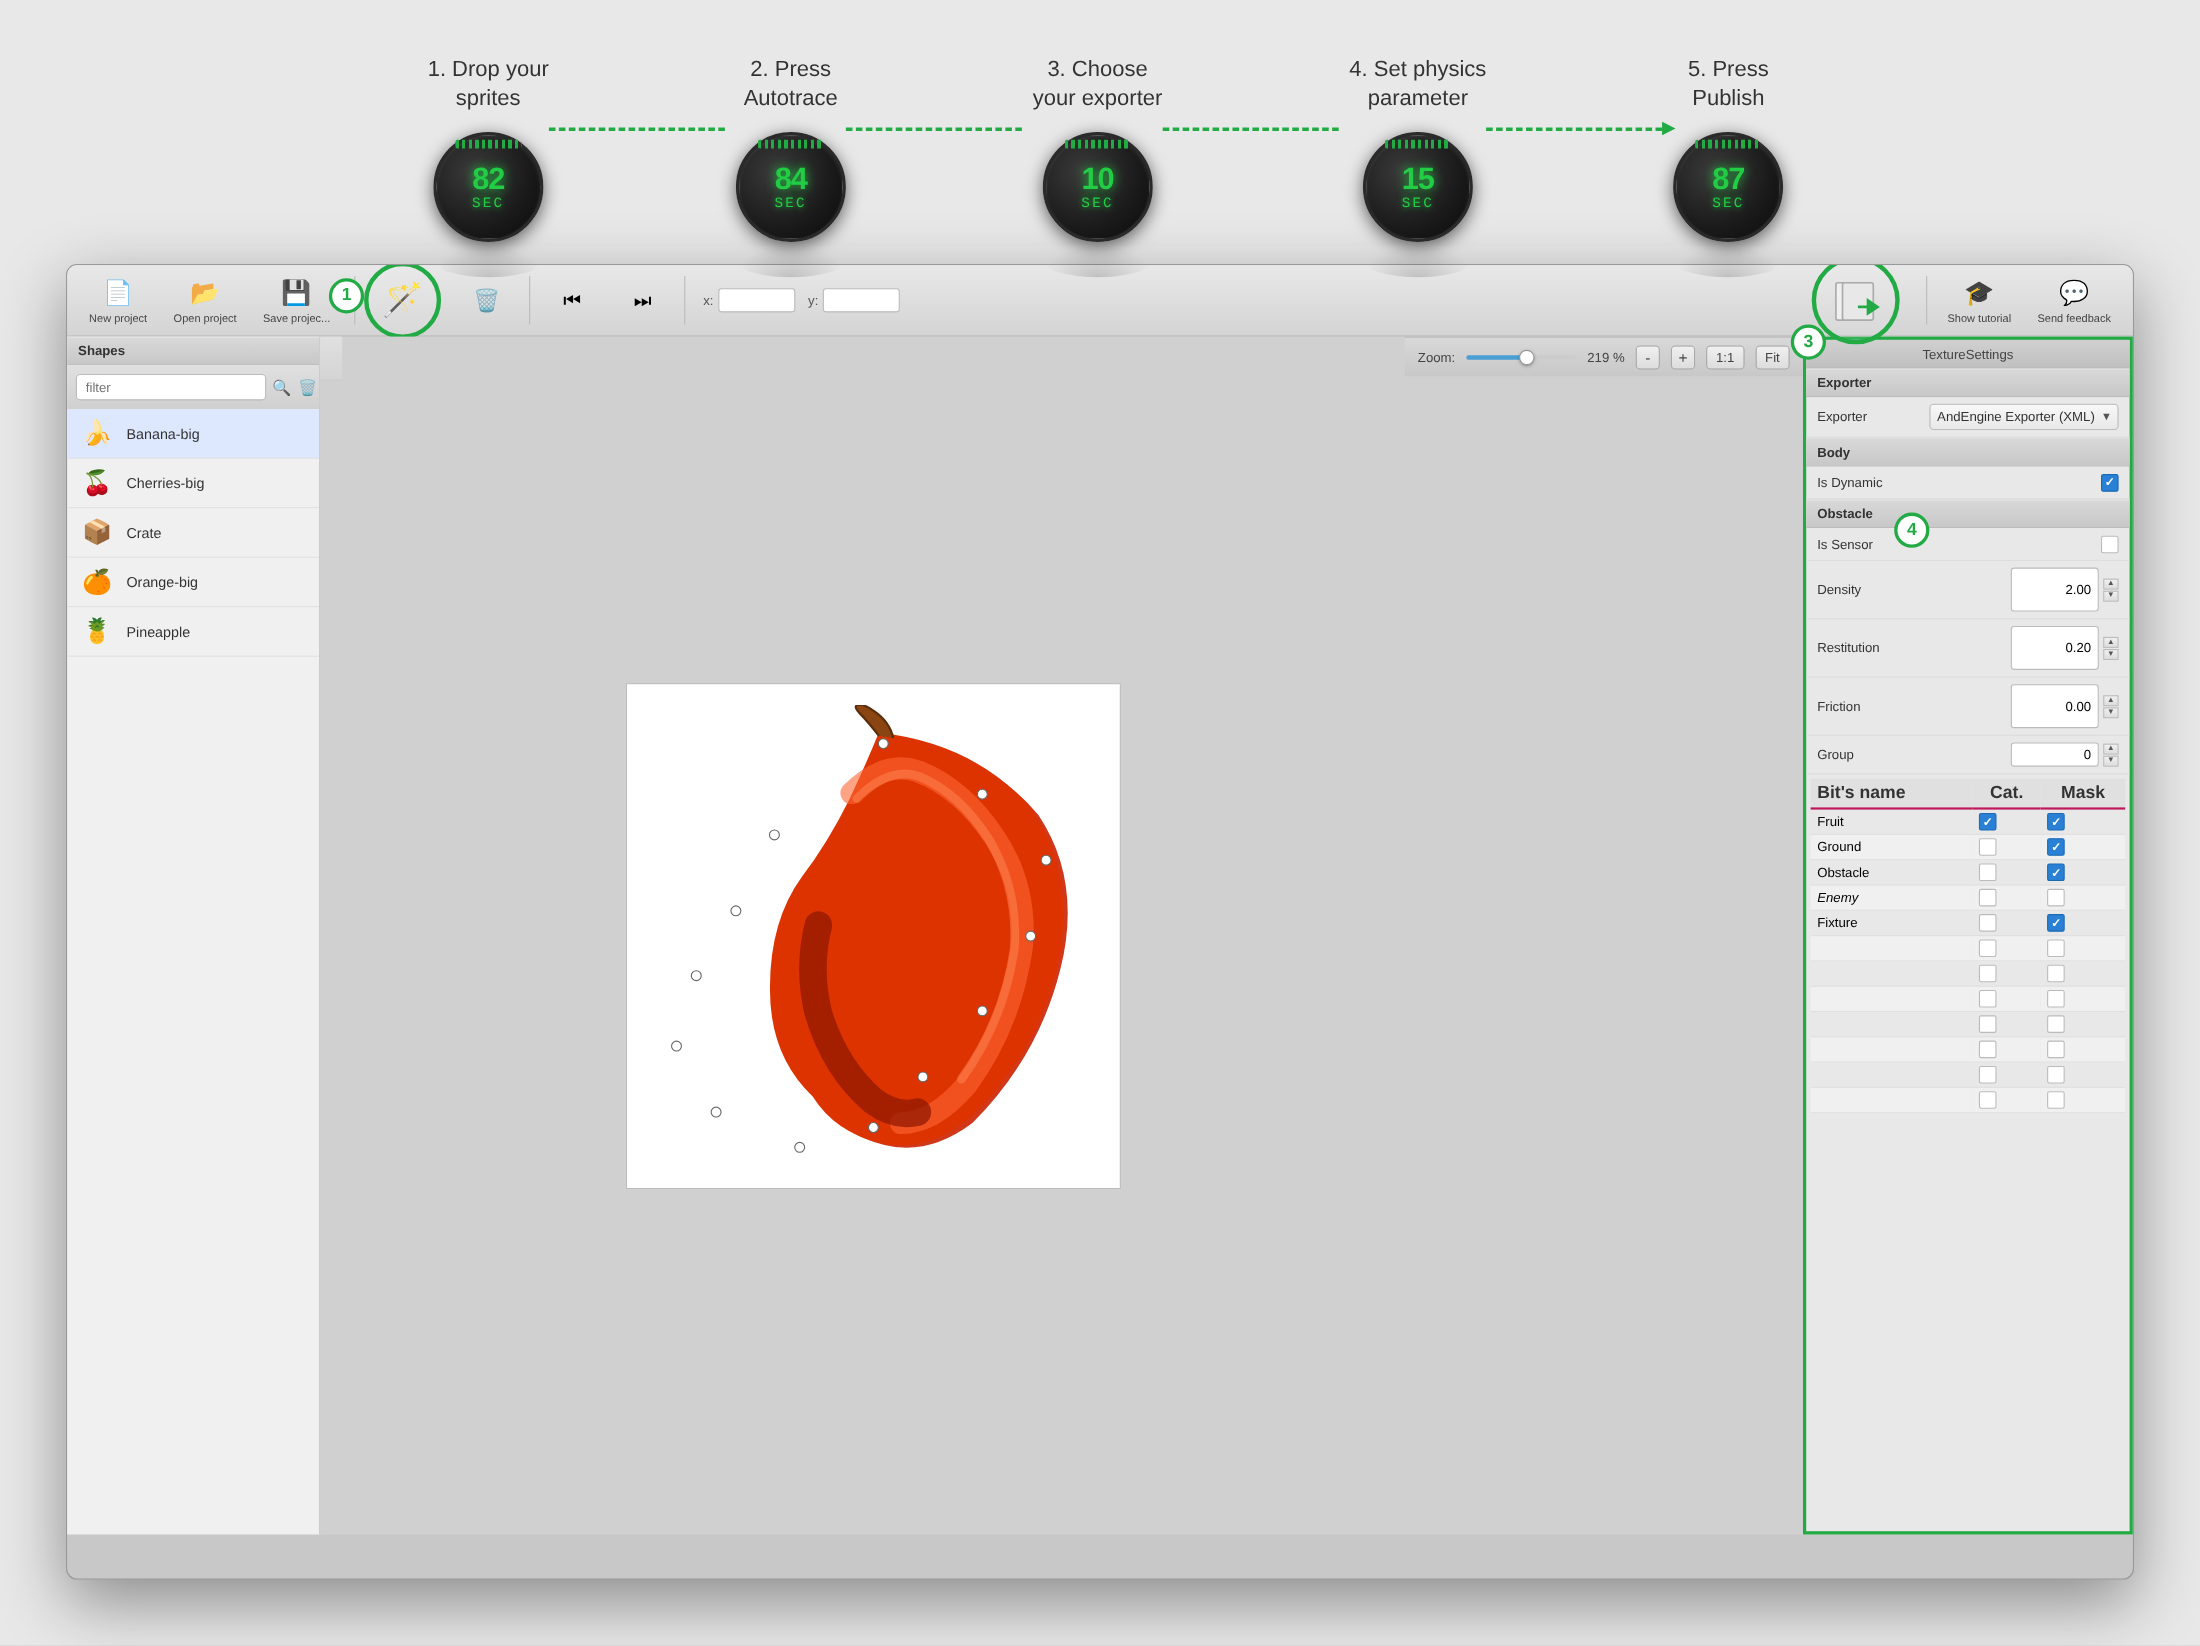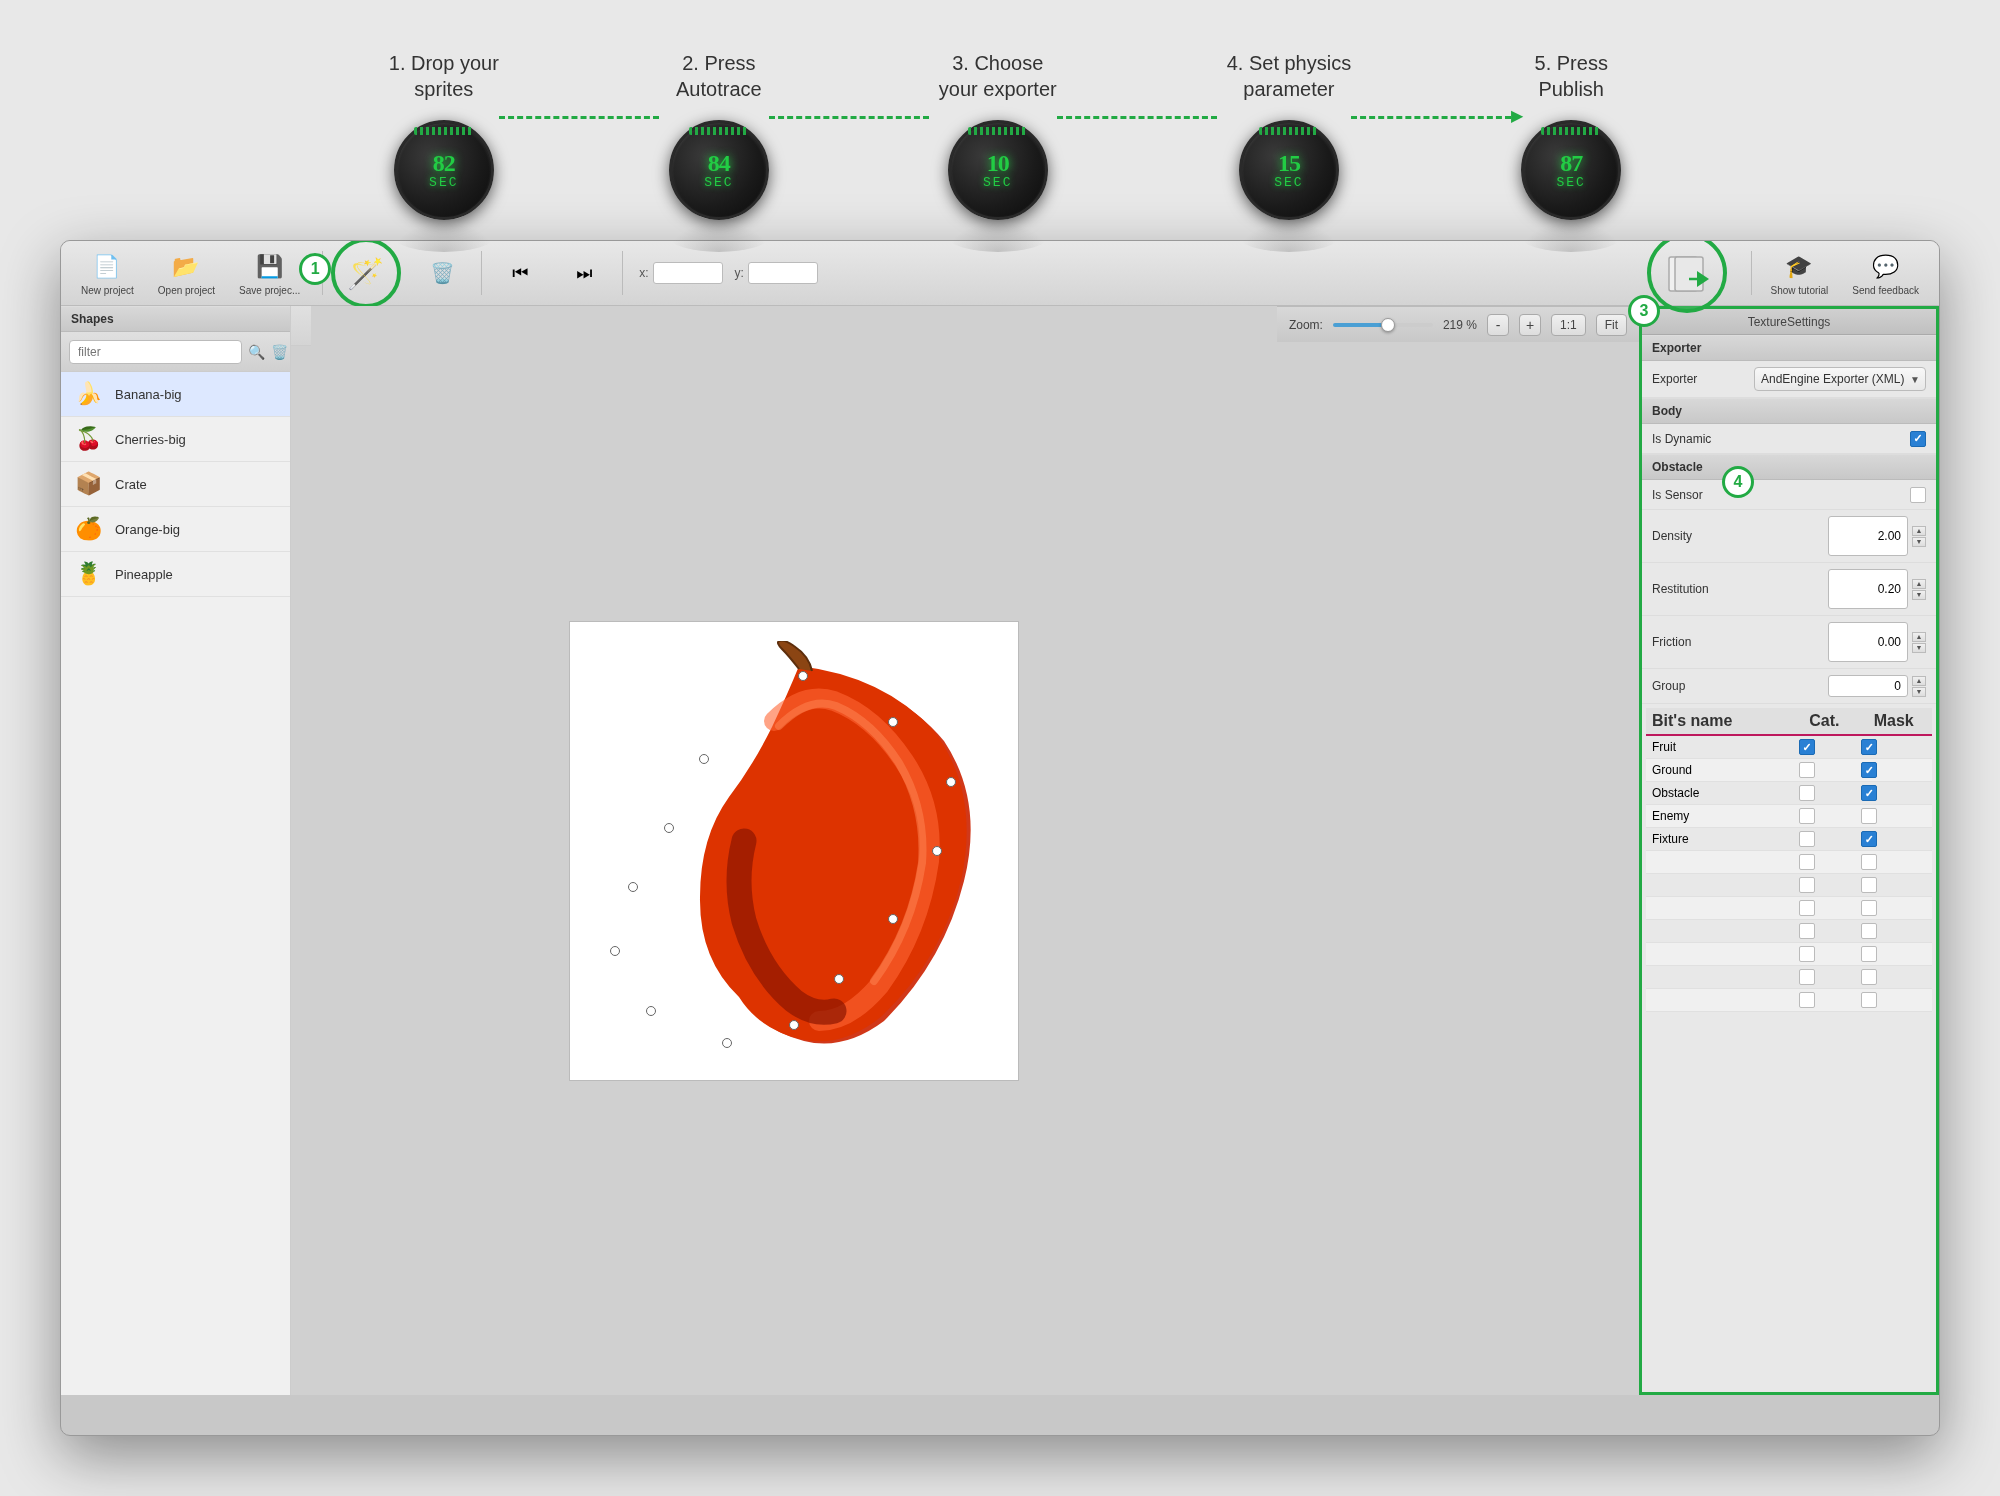--- a/index.html
+++ b/index.html
@@ -73,24 +73,24 @@
       top: 4px;
       left: 50%;
       transform: translateX(-50%);
       width: 60px;
       height: 8px;
       background: repeating-linear-gradient(90deg, #22aa44 0px, #22aa44 3px, transparent 3px, transparent 6px);
       border-radius: 2px;
     }
 
     .dial-number {
-      font-size: 24px;
+      font-size: 28px;
       font-weight: bold;
       color: #22cc44;
-      font-family: Liberation Serif, serif;
+      font-family: Liberation Sans, sans-serif;
       text-shadow: 0 0 10px #22cc44;
       letter-spacing: -1px;
       line-height: 1;
     }
 
     .dial-sec {
       font-size: 13px;
       color: #22cc44;
       font-family: 'Courier New', monospace;
       text-shadow: 0 0 6px #22cc44;
@@ -1022,21 +1022,21 @@
               <tr>
     <td style="min-width:100px;">Obstacle</td>
     <td style="text-align:center;">
       <div class="checkbox-empty"></div>
     </td>
     <td style="text-align:center;">
       <div class="checkbox-blue"></div>
     </td>
   </tr>
               <tr>
-    <td style="min-width:100px;">Enemy</td>
+    <td style="min-width:100px;font-style:italic;">Enemy</td>
     <td style="text-align:center;">
       <div class="checkbox-empty"></div>
     </td>
     <td style="text-align:center;">
       <div class="checkbox-empty"></div>
     </td>
   </tr>
               <tr>
     <td style="min-width:100px;">Fixture</td>
     <td style="text-align:center;">

